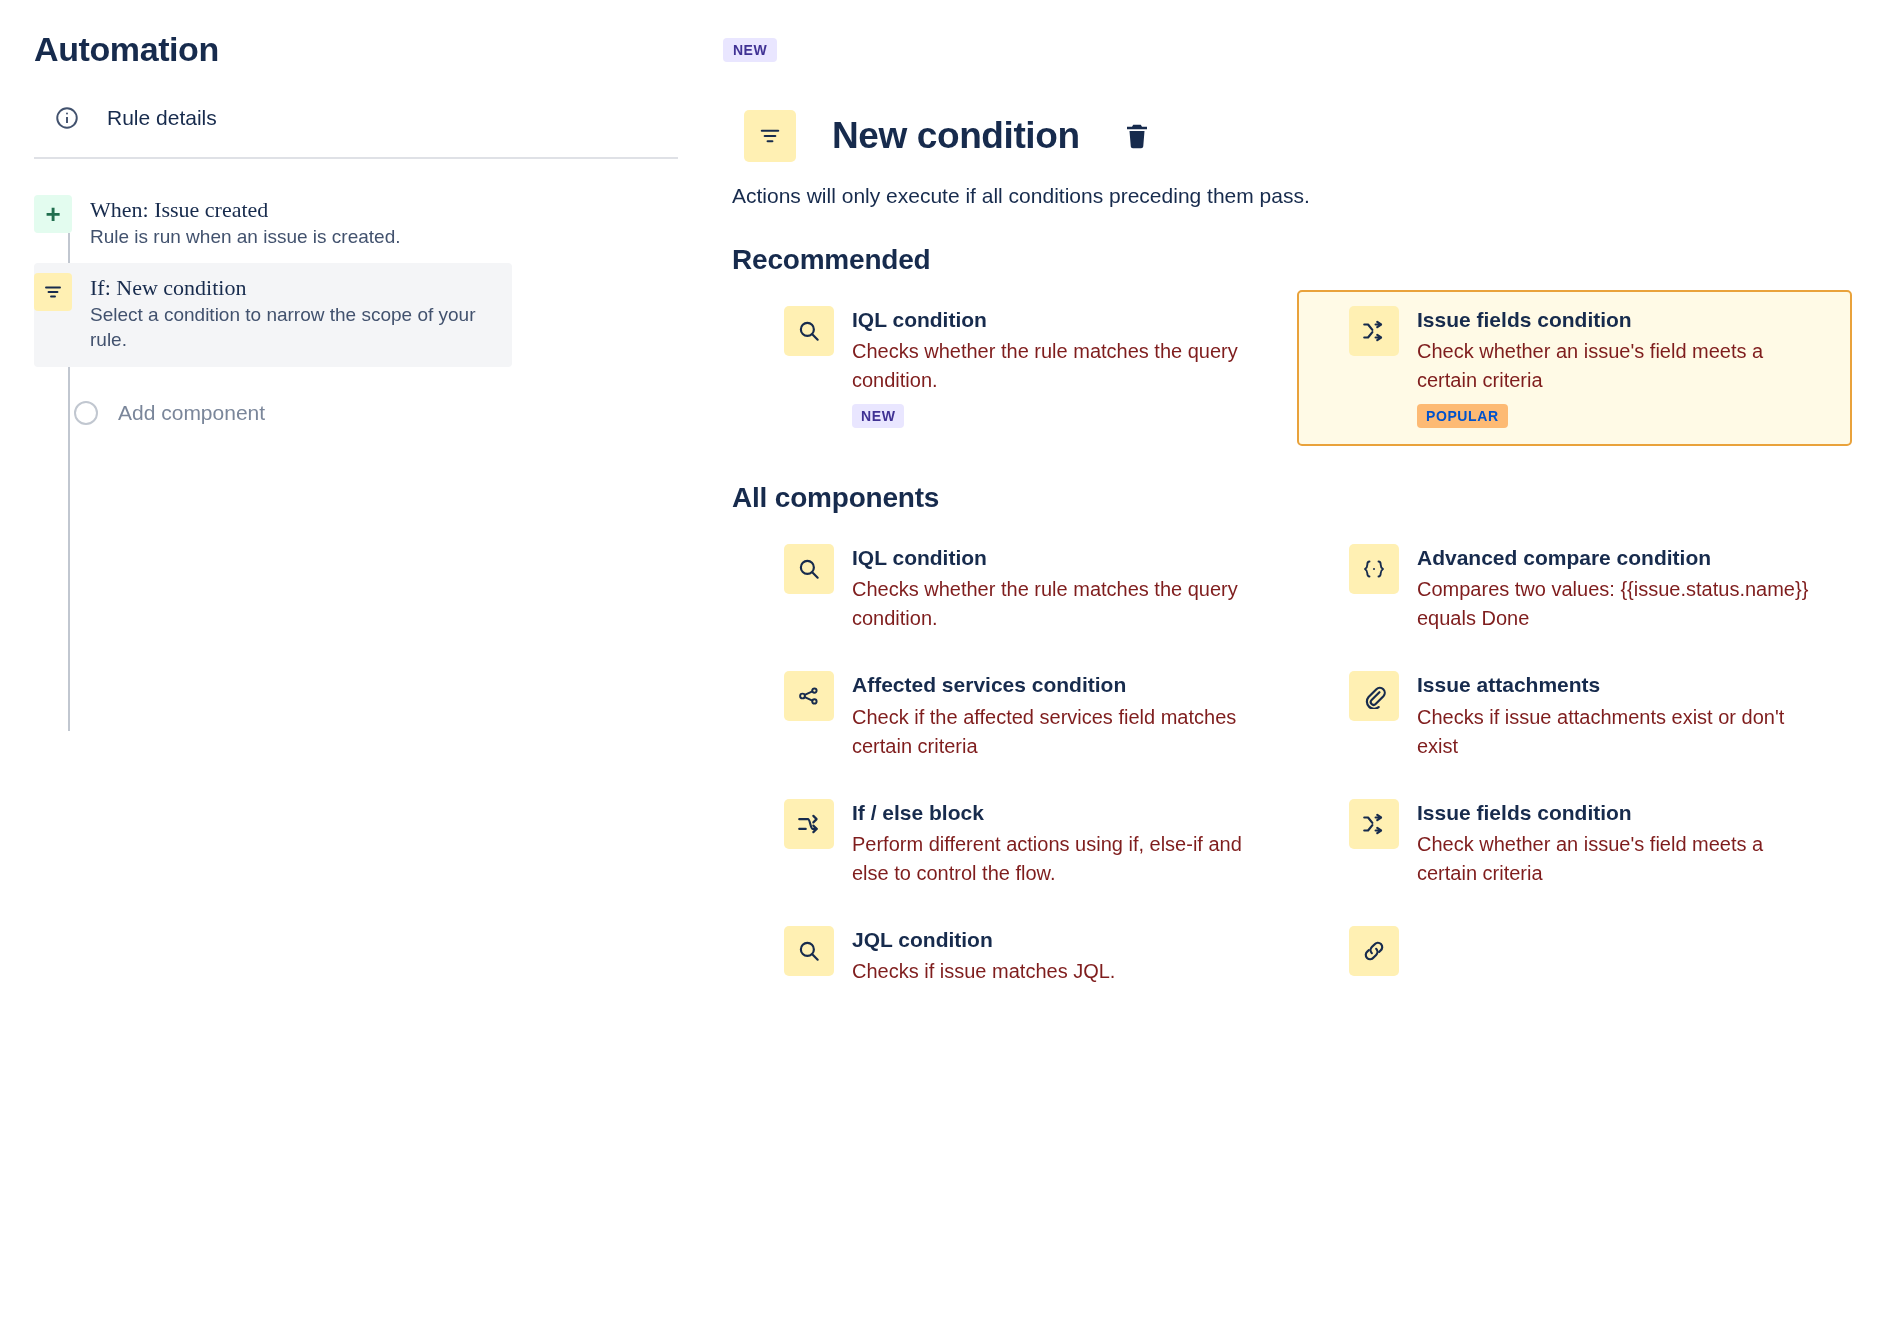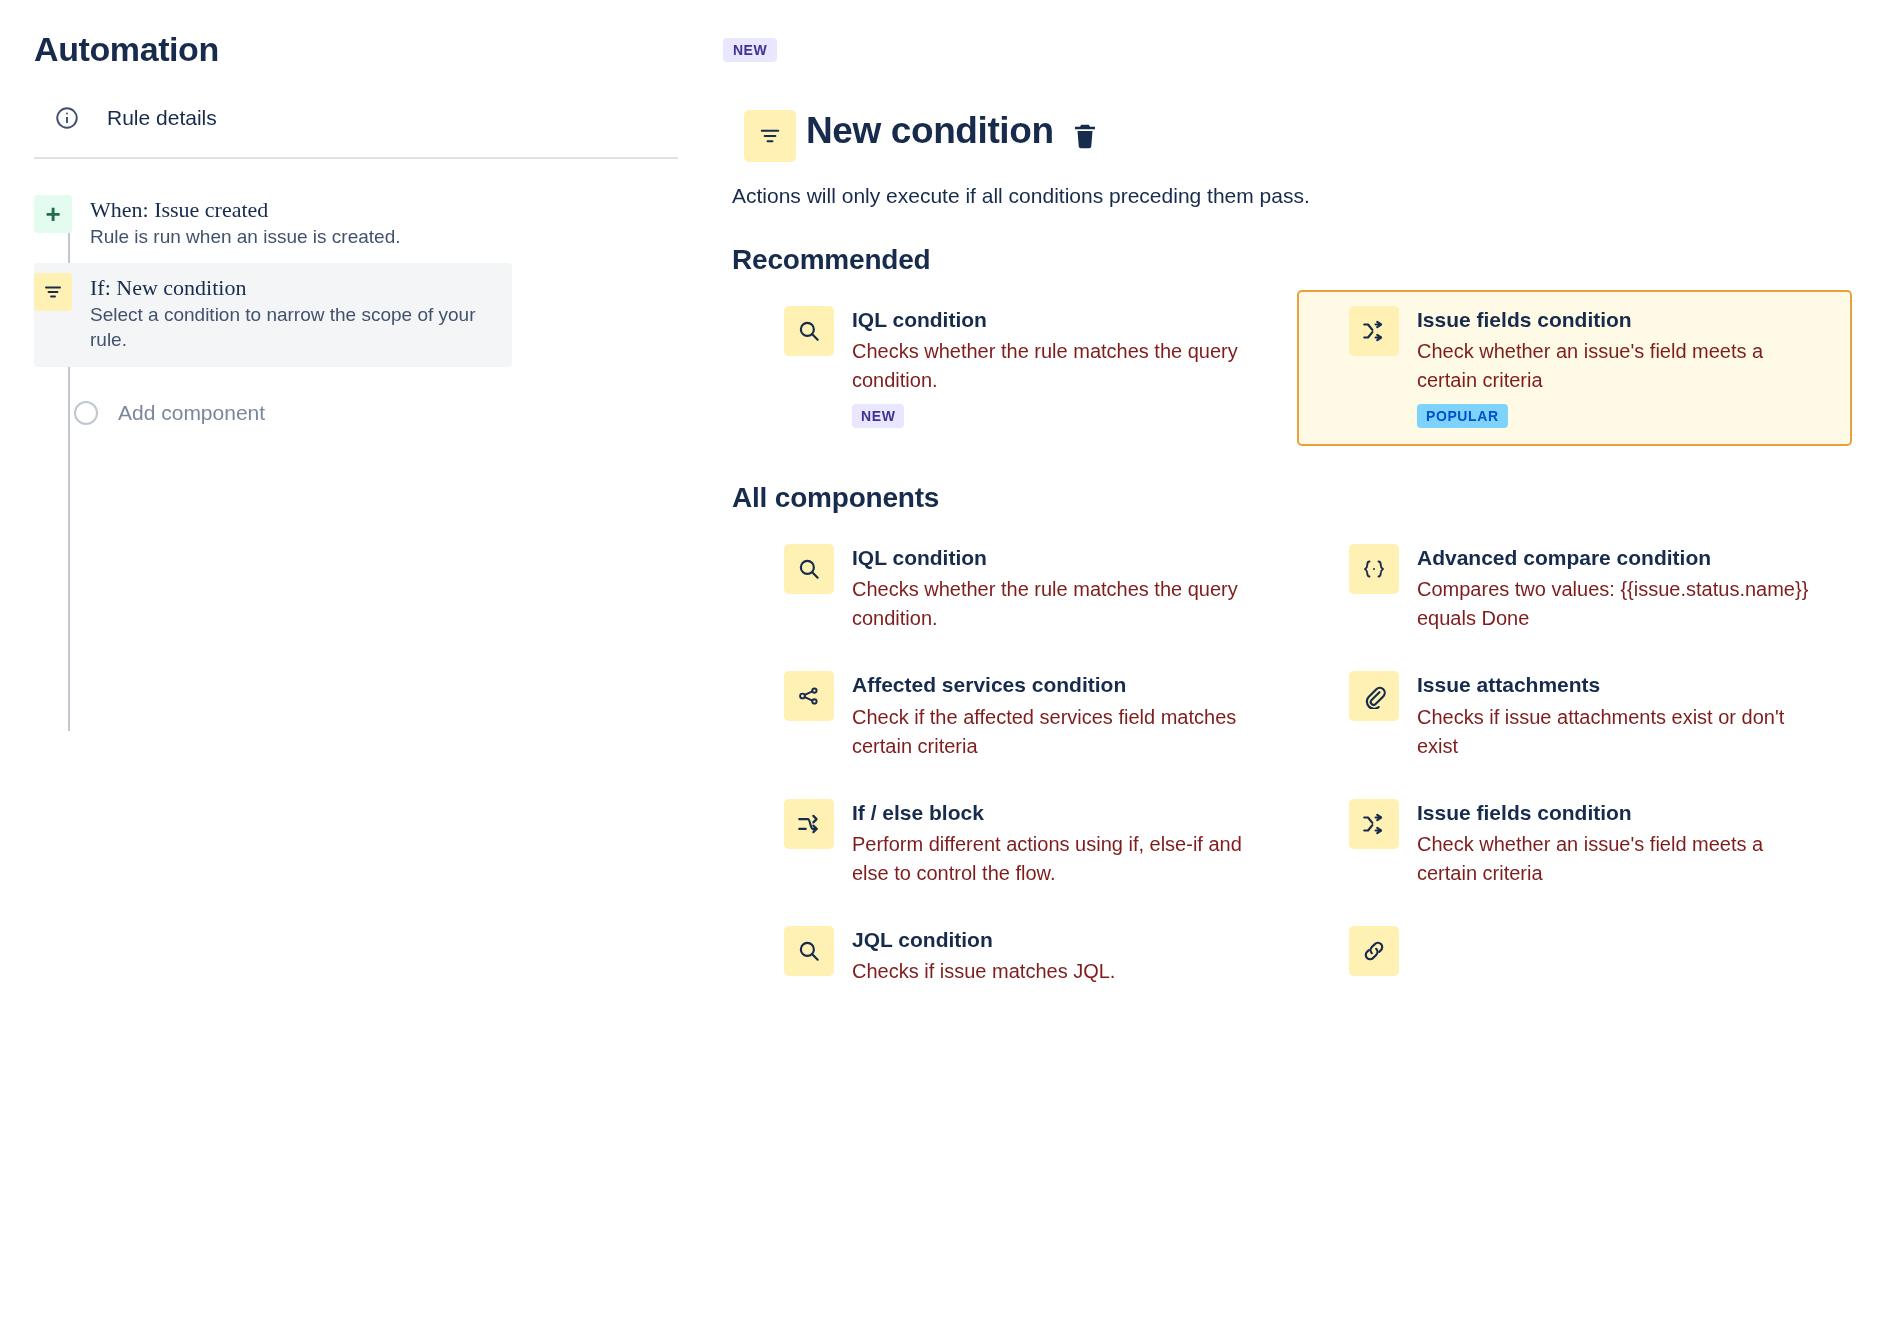--- a/index.html
+++ b/index.html
@@ -141,21 +141,22 @@
   
   .right-panel {
     position: absolute;
     left: 712px; top: 0;
     width: 1180px;
     height: 1344px;
     padding: 110px 40px 0 20px;
   }
   .right-header {
     display: flex;
-    gap: 10px;
+    align-items: center;
+    gap: 36px;
     padding-left: 12px;
   }
   .header-icon {
     width: 52px; height: 52px;
     background: #FFF0B3;
     border-radius: 5px;
     display: flex;
     align-items: center;
     justify-content: center;
     flex: none;
@@ -230,21 +231,21 @@
   .pill {
     display: inline-block;
     margin-top: 9px;
     font-size: 14px;
     font-weight: bold;
     letter-spacing: 0.6px;
     padding: 4px 9px;
     border-radius: 4px;
   }
   .pill.new { background: #E9E6FF; color: #403294; }
-  .pill.popular { background: #7dd3fc; color: #0052CC; }
+  .pill.popular { background: #fdba74; color: #0052CC; }
 
   svg { display: block; }
 </style>
 </head>
 <body>
 
 <div class="left-panel">
 
   <div class="title-row">
     <span class="page-title">Automation</span>

